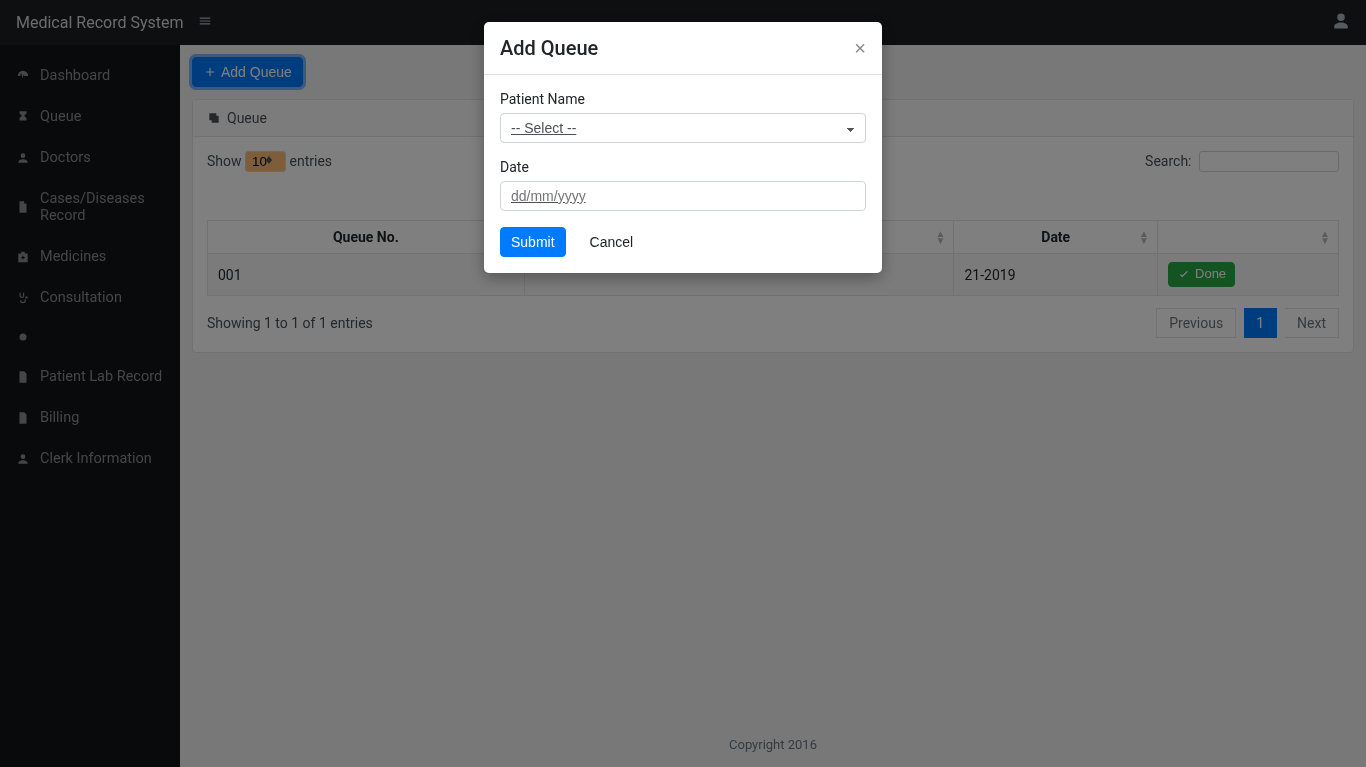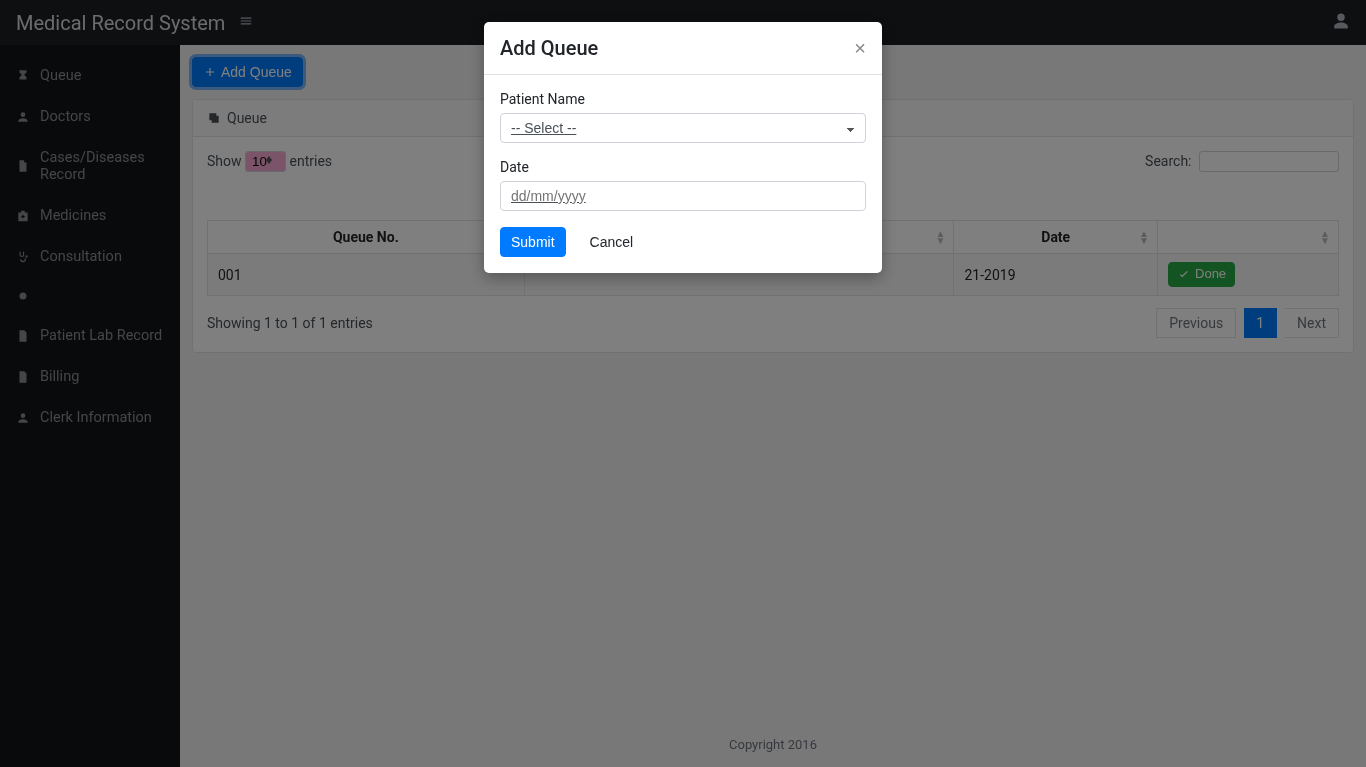--- a/index.html
+++ b/index.html
@@ -12,21 +12,21 @@
     color: #adb5bd;
     height: 45px;
     display: flex;
     align-items: center;
     padding: 0 16px;
     position: relative;
     z-index: 10;
   }
   .navbar-brand {
     color: #d6d8db;
-    font-size: 20px;
+    font-size: 16px;
     font-weight: 400;
     margin-right: 14px;
   }
   .hamburger {
     color: #adb5bd;
     font-size: 16px;
     cursor: pointer;
   }
   .navbar-right {
     margin-left: auto;
@@ -95,21 +95,21 @@
   .card-header {
     padding: 10px 14px;
     border-bottom: 1px solid #dee2e6;
     background: #f8f9fa;
     color: #495057;
     display: flex; align-items: center; gap: 6px;
   }
   .card-body { padding: 14px; }
 
   .dt-top { display: flex; justify-content: space-between; align-items: center; margin-bottom: 10px; color: #495057; }
-  .dt-len select { padding: 2px 18px 2px 6px; border: 1px solid #ced4da; border-radius: 3px; background:#f9a8d4; appearance: none; }
+  .dt-len select { padding: 2px 18px 2px 6px; border: 1px solid #ced4da; border-radius: 3px; background:#fdba74; appearance: none; }
   .dt-len { position: relative; display: inline-flex; align-items: center; }
   .dt-len::after { content: ""; position: absolute; right: 14px; width: 0; height: 0; border-left: 3px solid transparent; border-right: 3px solid transparent; border-top: 4px solid #555; pointer-events:none;}
   .dt-len::before { content: ""; position: absolute; right: 14px; top: 5px; width: 0; height: 0; border-left: 3px solid transparent; border-right: 3px solid transparent; border-bottom: 4px solid #555; pointer-events:none;}
   .dt-search input { border: 1px solid #ced4da; border-radius: 3px; padding: 2px 6px; background:#fff; width: 140px; margin-left: 4px; }
 
   table.dt { width: 100%; border-collapse: collapse; margin-top: 48px; }
   table.dt th, table.dt td { border: 1px solid #dee2e6; padding: 8px 10px; text-align: left; }
   table.dt thead th { background: #fff; position: relative; font-weight: 700; color:#212529; text-align:center; }
   table.dt thead th .sort { position: absolute; right: 8px; top: 50%; transform: translateY(-50%); color: #b5b9bd; font-size: 10px; line-height: 7px; }
   table.dt tbody tr { background: #f6f6f6; }
@@ -162,20 +162,28 @@
       </svg>
   </span>
   <span class="navbar-right">
     <svg class="ic-lg" viewBox="0 0 24 24">
         <path d="M12 2a5 5 0 100 10 5 5 0 000-10zm0 12c-5 0-9 2.5-9 5v3h18v-3c0-2.5-4-5-9-5z"></path>
       </svg>
   </span>
 </div>
 
 <div class="sidebar">
+  <div class="sidebar-item">
+    <span class="icon">
+        <svg class="ic" viewBox="0 0 24 24">
+          <path d="M12 3a9 9 0 00-9 9h4l2-5 2 9 2-6 1 2h7a9 9 0 00-9-9z"></path>
+        </svg>
+      </span>
+    <span>Dashboard</span>
+  </div>
   <div class="sidebar-item">
     <span class="icon">
         <svg class="ic" viewBox="0 0 24 24">
           <path d="M6 2h12v4l-4 4 4 4v4H6v-4l4-4-4-4V2z"></path>
         </svg>
       </span>
     <span>Queue</span>
   </div>
   <div class="sidebar-item">
     <span class="icon">

